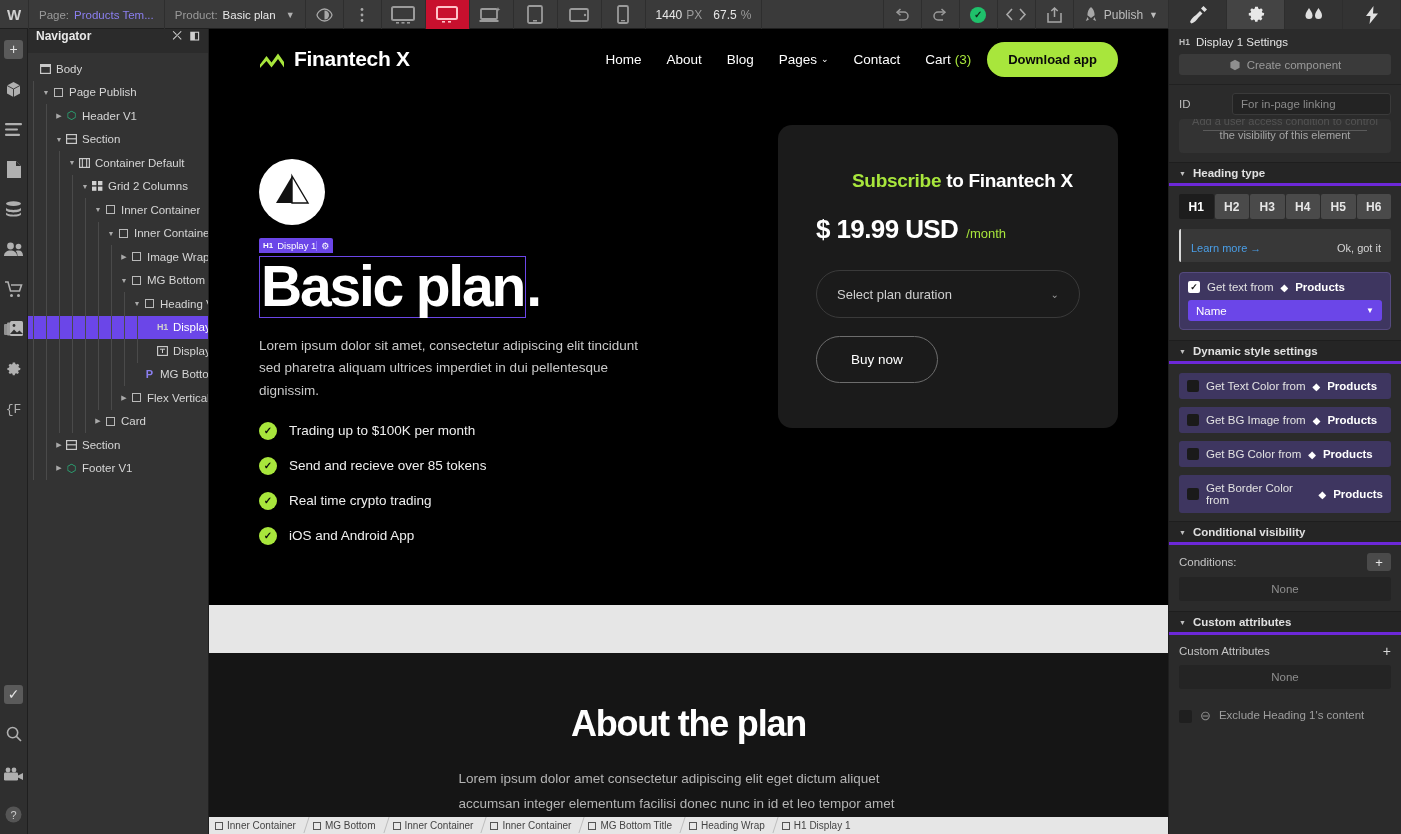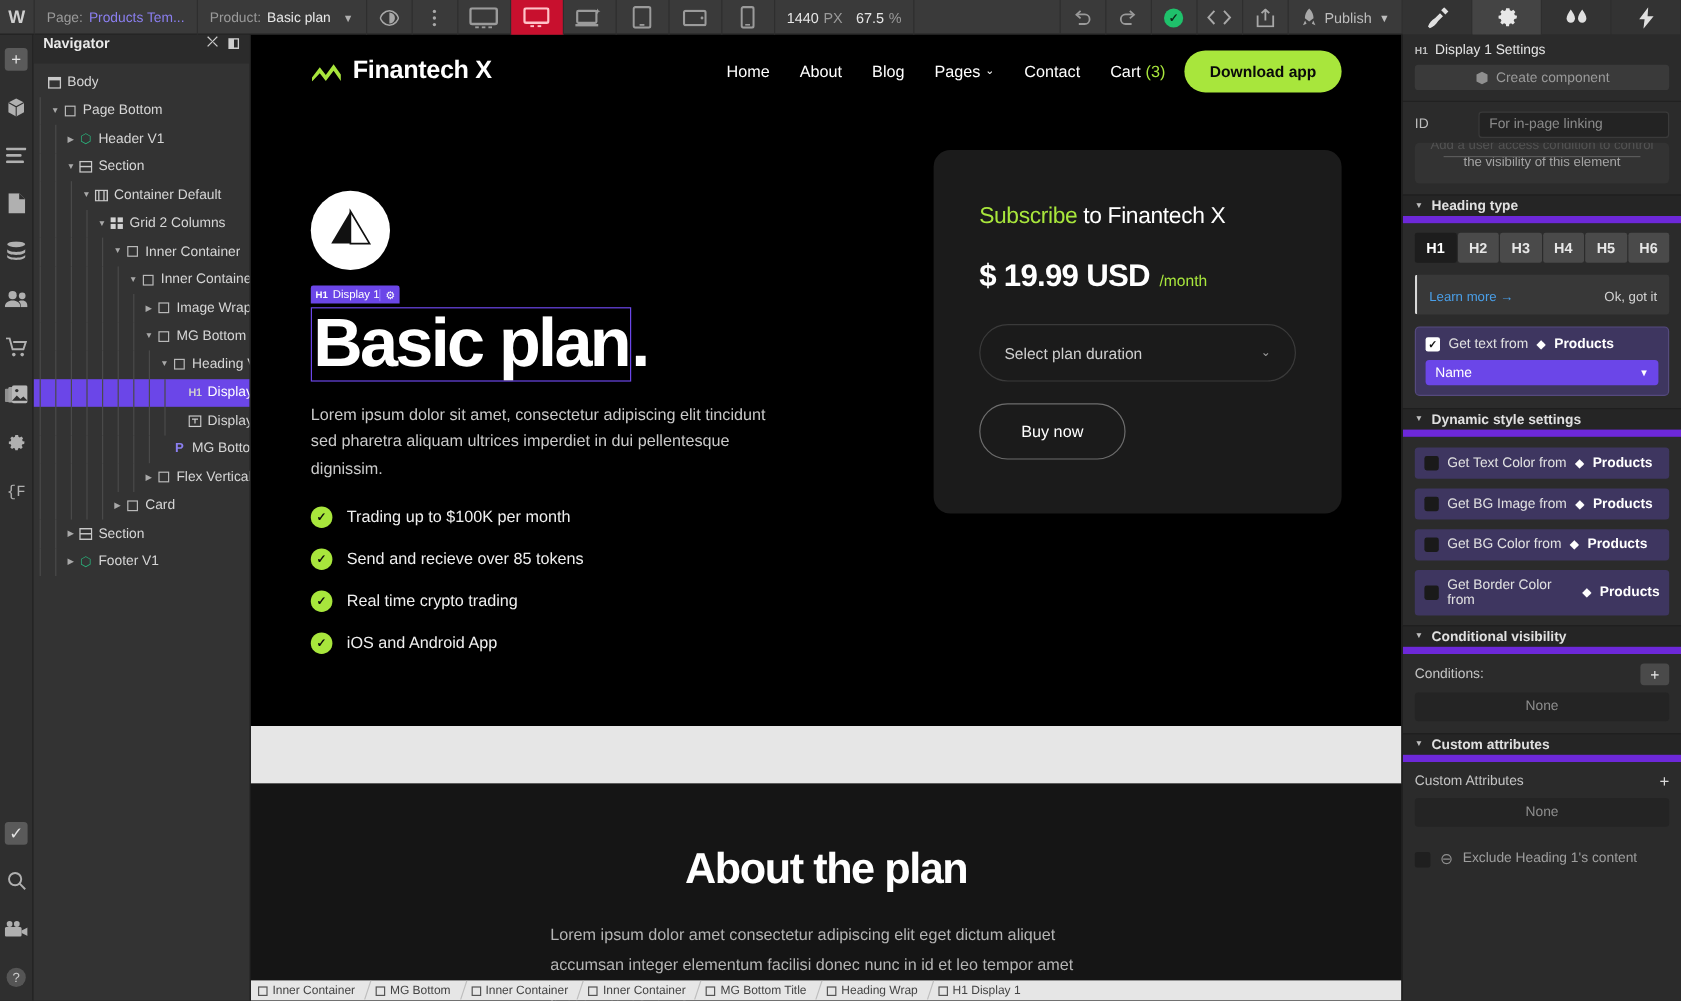--- a/index.html
+++ b/index.html
@@ -137,21 +137,21 @@
   .chk {
     width:18px;height:18px;border-radius:50%;background:#a8e63c;
     display:flex;align-items:center;justify-content:center;
     color:#0a0a0a; font-size:10px; font-weight:bold; flex:none;
   }
   .feat-row span.t { color:#efefef; font-size:13.5px; }
   .card {
     margin-left:auto; width:340px; background:#1b1b1b; border-radius:14px;
     padding:45px 38px; align-self:flex-start; margin-top:-4px;
   }
-  .card h3 { font-size:19px; color:#fff; font-weight:normal; letter-spacing:-.3px; }
+  .card h3 { font-size:19px; color:#fff; font-weight:bold; letter-spacing:-.3px;margin-left:36px; }
   .card h3 .g { color:#a8e63c; }
   .card-p { color:#a7a7a7; font-size:12.5px; line-height:1.55; margin-top:14px; }
   .price { margin-top:22px; display:flex; align-items:baseline; gap:8px; }
   .price .amt { color:#fff; font-size:26px; font-weight:bold; letter-spacing:-.6px; }
   .price .per { color:#a8e63c; font-size:13px; }
   .select {
     margin-top:25px; height:48px; border:1px solid #3a3a3a; border-radius:999px;
     display:flex; align-items:center; padding:0 20px; color:#cfcfcf; font-size:13px;
   }
   .select .cv { margin-left:auto; font-size:10px; color:#9a9a9a;}
@@ -209,21 +209,21 @@
     margin:4px 10px 0; background:#333; border-radius:4px; height:34px;
     color:#a5a5a5; font-size:11px; text-align:center; overflow:hidden;
     position:relative; padding-top:0px;
   }
   .clipped-note .l1 { opacity:.28; margin-top:-4px; }
   .clipped-note .l2 { margin-top:2px; }
   .clipped-note .strike { position:absolute; left:24px; right:24px; top:11px; height:1px; background:#5a5a5a;}
   .sec-head {
     height:24px; display:flex; align-items:center; gap:7px; padding:0 10px;
     background:#252525; color:#e0e0e0; font-size:11.5px; font-weight:bold;
-    border-top:1px solid #1e1e1e; border-bottom:6px solid #6d28d9;
+    border-top:1px solid #1e1e1e; border-bottom:3px solid #6d28d9;
   }
   .sec-head .tri { font-size:7px; color:#c0c0c0; }
   .htypes { display:flex; gap:1px; padding:8px 10px 10px; }
   .htype {
     flex:1; height:25px; background:#4a4a4a; color:#e6e6e6; font-size:12px;
     font-weight:bold; display:flex; align-items:center; justify-content:center;
     border-radius:2px;
   }
   .htype.on { background:#1d1d1d; color:#fff; }
   .tipbox {
@@ -514,21 +514,21 @@
           <span class="lbl">Body</span>
         </div>
         <div class="nav-row">
           <span style="width:13px;flex:none;position:relative;height:100%">
             <span class="guide" style="left:5px"></span>
           </span>
           <span class="caret">▼</span>
           <span class="nicon">
             <span class="sq"></span>
           </span>
-          <span class="lbl">Page Bottom</span>
+          <span class="lbl">Page Publish</span>
         </div>
         <div class="nav-row">
           <span style="width:13px;flex:none;position:relative;height:100%">
             <span class="guide" style="left:5px"></span>
           </span>
           <span style="width:13px;flex:none;position:relative;height:100%">
             <span class="guide" style="left:5px"></span>
           </span>
           <span class="caret">▶</span>
           <span class="nicon">

